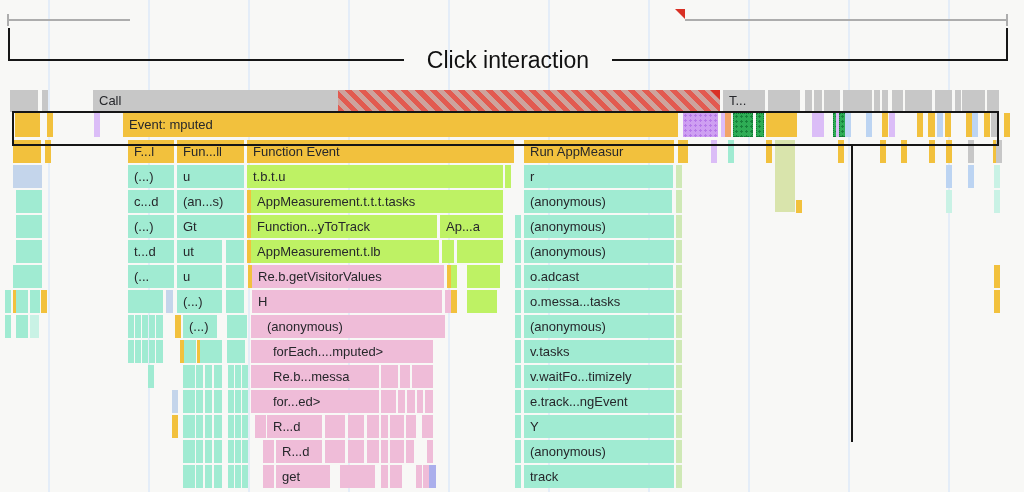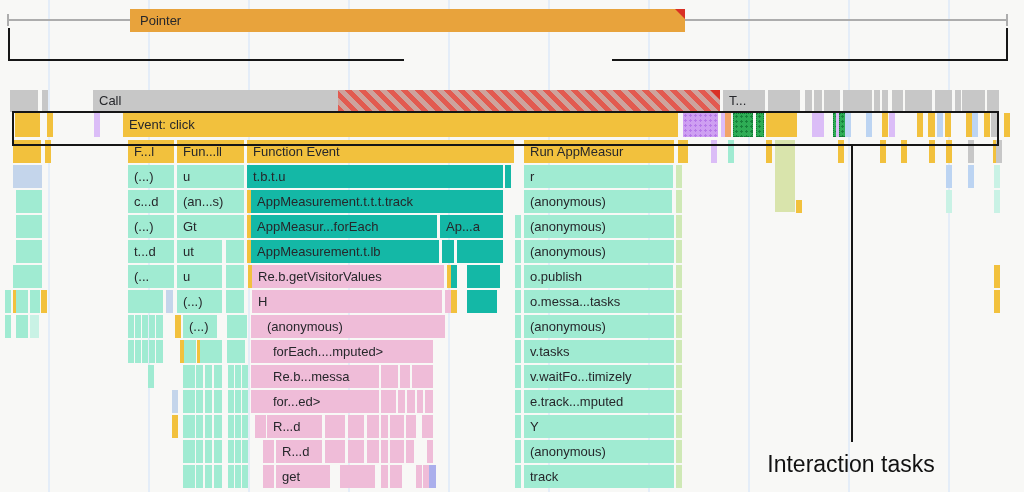--- a/index.html
+++ b/index.html
@@ -10,21 +10,21 @@
   }
   .gridline{position:absolute;top:0;bottom:0;width:2px;background:#E4EDF8;z-index:0;}
   .bar{
     position:absolute;box-sizing:border-box;overflow:hidden;white-space:nowrap;
     padding:0 0 0 6px;font-size:13px;color:#26272B;z-index:1;
   }
   .c-y{background:#F2C13D}
   .c-o{background:#E8A33C}
   .c-t{background:#A0EBD2}
   .c-tl{background:#C9F2E5}
-  .c-lv{background:#14b8a6}
+  .c-lv{background:#bef264}
   .c-pk{background:#EFBCD8}
   .c-pw{background:#ABAFEC}
   .c-blg{background:#C4D5EB}
   .c-lb{background:#BCD4F2}
   .c-g{background:#C7C7C7}
   .c-sg{background:#D9E4AC}
   .c-sgl{background:#CFE9B6}
   .c-pul{background:#DBBDF7}
   .c-or2{background:#F2A468}
   .c-pu{background-color:#CE9FF2;background-image:radial-gradient(#B678E8 1px,transparent 1.3px);background-size:5px 5px;}
@@ -54,26 +54,26 @@
       <div class="gridline" style="left: 648px;"></div>
       <div class="gridline" style="left: 748px;"></div>
       <div class="gridline" style="left: 848px;"></div>
       <div class="gridline" style="left: 948px;"></div>
     </div>
 
   <div class="whisker" style="left:8px;top:19px;width:122px;height:2px;"></div>
   <div class="whisker" style="left:685px;top:19px;width:322px;height:2px;"></div>
   <div class="whisker" style="left:7px;top:14px;width:2px;height:12px;"></div>
   <div class="whisker" style="left:1006px;top:14px;width:2px;height:12px;"></div>
-  <div id="pointer-bar" class="c-o">Pointer</div>
 
   <div class="annline" style="left:8px;top:28px;width:2px;height:33px;"></div>
   <div class="annline" style="left:8px;top:59px;width:396px;height:2px;"></div>
   <div class="annline" style="left:612px;top:59px;width:396px;height:2px;"></div>
   <div class="annline" style="left:1006px;top:28px;width:2px;height:33px;"></div>
+  <div class="annlabel" style="left:404px;top:47px;width:208px;">Click interaction</div>
 
   <div id="flame">
       <div class="bar c-g" style="left: 10px; top: 90px; width: 28px; height: 22px; line-height: 22px;"></div>
       <div class="bar c-g" style="left: 42px; top: 90px; width: 4px; height: 22px; line-height: 22px;"></div>
       <div class="bar c-g" style="left: 93px; top: 90px; width: 245px; height: 22px; line-height: 22px;">Call</div>
       <div class="bar c-hatch" style="left: 338px; top: 90px; width: 382px; height: 22px; line-height: 22px;"></div>
       <div class="bar c-g" style="left: 723px; top: 90px; width: 42px; height: 22px; line-height: 22px;">T...</div>
       <div class="bar c-g" style="left: 768px; top: 90px; width: 32px; height: 22px; line-height: 22px;"></div>
       <div class="bar c-g" style="left: 805px; top: 90px; width: 7px; height: 22px; line-height: 22px;"></div>
       <div class="bar c-g" style="left: 814px; top: 90px; width: 8px; height: 22px; line-height: 22px;"></div>
@@ -84,21 +84,21 @@
       <div class="bar c-g" style="left: 892px; top: 90px; width: 11px; height: 22px; line-height: 22px;"></div>
       <div class="bar c-g" style="left: 905px; top: 90px; width: 27px; height: 22px; line-height: 22px;"></div>
       <div class="bar c-g" style="left: 935px; top: 90px; width: 17px; height: 22px; line-height: 22px;"></div>
       <div class="bar c-g" style="left: 955px; top: 90px; width: 5px; height: 22px; line-height: 22px;"></div>
       <div class="bar c-g" style="left: 962px; top: 90px; width: 23px; height: 22px; line-height: 22px;"></div>
       <div class="bar c-g" style="left: 987px; top: 90px; width: 4px; height: 22px; line-height: 22px;"></div>
       <div class="bar c-g" style="left: 993px; top: 90px; width: 4px; height: 22px; line-height: 22px;"></div>
       <div class="bar c-y" style="left: 15px; top: 113px; width: 25px; height: 24px; line-height: 24px;"></div>
       <div class="bar c-y" style="left: 47px; top: 113px; width: 2px; height: 24px; line-height: 24px;"></div>
       <div class="bar c-pul" style="left: 94px; top: 113px; width: 2px; height: 24px; line-height: 24px;"></div>
-      <div class="bar c-y" style="left: 123px; top: 113px; width: 555px; height: 24px; line-height: 24px;">Event: click</div>
+      <div class="bar c-y" style="left: 123px; top: 113px; width: 555px; height: 24px; line-height: 24px;">Event: mputed</div>
       <div class="bar c-pu" style="left: 683px; top: 113px; width: 35px; height: 24px; line-height: 24px;"></div>
       <div class="bar c-pul" style="left: 721px; top: 113px; width: 2px; height: 24px; line-height: 24px;"></div>
       <div class="bar c-or2" style="left: 725px; top: 113px; width: 2px; height: 24px; line-height: 24px;"></div>
       <div class="bar c-gr" style="left: 733px; top: 113px; width: 20px; height: 24px; line-height: 24px;"></div>
       <div class="bar c-gr" style="left: 756px; top: 113px; width: 7px; height: 24px; line-height: 24px;"></div>
       <div class="bar c-y" style="left: 766px; top: 113px; width: 31px; height: 24px; line-height: 24px;"></div>
       <div class="bar c-pul" style="left: 812px; top: 113px; width: 2px; height: 24px; line-height: 24px;"></div>
       <div class="bar c-pul" style="left: 815px; top: 113px; width: 2px; height: 24px; line-height: 24px;"></div>
       <div class="bar c-pul" style="left: 818px; top: 113px; width: 2px; height: 24px; line-height: 24px;"></div>
       <div class="bar c-gr" style="left: 833px; top: 113px; width: 3px; height: 24px; line-height: 24px;"></div>
@@ -143,30 +143,30 @@
       <div class="bar c-lv" style="left: 505px; top: 165px; width: 5px; height: 23px; line-height: 23px;"></div>
       <div class="bar c-t" style="left: 524px; top: 165px; width: 149px; height: 23px; line-height: 23px;">r</div>
       <div class="bar c-sgl" style="left: 676px; top: 165px; width: 3px; height: 23px; line-height: 23px;"></div>
       <div class="bar c-lb" style="left: 946px; top: 165px; width: 2px; height: 23px; line-height: 23px;"></div>
       <div class="bar c-lb" style="left: 968px; top: 165px; width: 2px; height: 23px; line-height: 23px;"></div>
       <div class="bar c-tl" style="left: 994px; top: 165px; width: 2px; height: 23px; line-height: 23px;"></div>
       <div class="bar c-t" style="left: 16px; top: 190px; width: 26px; height: 23px; line-height: 23px;"></div>
       <div class="bar c-t" style="left: 128px; top: 190px; width: 46px; height: 23px; line-height: 23px;">c...d</div>
       <div class="bar c-t" style="left: 177px; top: 190px; width: 67px; height: 23px; line-height: 23px;">(an...s)</div>
       <div class="bar c-y" style="left: 247px; top: 190px; width: 3px; height: 23px; line-height: 23px;"></div>
-      <div class="bar c-lv" style="left: 251px; top: 190px; width: 252px; height: 23px; line-height: 23px;">AppMeasurement.t.t.t.track</div>
+      <div class="bar c-lv" style="left: 251px; top: 190px; width: 252px; height: 23px; line-height: 23px;">AppMeasurement.t.t.t.tasks</div>
       <div class="bar c-t" style="left: 524px; top: 190px; width: 148px; height: 23px; line-height: 23px;">(anonymous)</div>
       <div class="bar c-sgl" style="left: 676px; top: 190px; width: 3px; height: 23px; line-height: 23px;"></div>
       <div class="bar c-tl" style="left: 946px; top: 190px; width: 2px; height: 23px; line-height: 23px;"></div>
       <div class="bar c-tl" style="left: 994px; top: 190px; width: 2px; height: 23px; line-height: 23px;"></div>
       <div class="bar c-t" style="left: 16px; top: 215px; width: 26px; height: 23px; line-height: 23px;"></div>
       <div class="bar c-t" style="left: 128px; top: 215px; width: 46px; height: 23px; line-height: 23px;">(...)</div>
       <div class="bar c-t" style="left: 177px; top: 215px; width: 67px; height: 23px; line-height: 23px;">Gt</div>
       <div class="bar c-y" style="left: 247px; top: 215px; width: 3px; height: 23px; line-height: 23px;"></div>
-      <div class="bar c-lv" style="left: 251px; top: 215px; width: 186px; height: 23px; line-height: 23px;">AppMeasur...forEach</div>
+      <div class="bar c-lv" style="left: 251px; top: 215px; width: 186px; height: 23px; line-height: 23px;">Function...yToTrack</div>
       <div class="bar c-lv" style="left: 440px; top: 215px; width: 63px; height: 23px; line-height: 23px;">Ap...a</div>
       <div class="bar c-t" style="left: 515px; top: 215px; width: 4px; height: 23px; line-height: 23px;"></div>
       <div class="bar c-t" style="left: 524px; top: 215px; width: 150px; height: 23px; line-height: 23px;">(anonymous)</div>
       <div class="bar c-sgl" style="left: 676px; top: 215px; width: 3px; height: 23px; line-height: 23px;"></div>
       <div class="bar c-t" style="left: 16px; top: 240px; width: 26px; height: 23px; line-height: 23px;"></div>
       <div class="bar c-t" style="left: 128px; top: 240px; width: 46px; height: 23px; line-height: 23px;">t...d</div>
       <div class="bar c-t" style="left: 177px; top: 240px; width: 45px; height: 23px; line-height: 23px;">ut</div>
       <div class="bar c-t" style="left: 226px; top: 240px; width: 18px; height: 23px; line-height: 23px;"></div>
       <div class="bar c-y" style="left: 247px; top: 240px; width: 3px; height: 23px; line-height: 23px;"></div>
       <div class="bar c-lv" style="left: 251px; top: 240px; width: 188px; height: 23px; line-height: 23px;">AppMeasurement.t.lb</div>
@@ -179,21 +179,21 @@
       <div class="bar c-t" style="left: 13px; top: 265px; width: 29px; height: 23px; line-height: 23px;"></div>
       <div class="bar c-t" style="left: 128px; top: 265px; width: 46px; height: 23px; line-height: 23px;">(...</div>
       <div class="bar c-t" style="left: 177px; top: 265px; width: 45px; height: 23px; line-height: 23px;">u</div>
       <div class="bar c-t" style="left: 226px; top: 265px; width: 18px; height: 23px; line-height: 23px;"></div>
       <div class="bar c-y" style="left: 248px; top: 265px; width: 3px; height: 23px; line-height: 23px;"></div>
       <div class="bar c-pk" style="left: 252px; top: 265px; width: 192px; height: 23px; line-height: 23px;">Re.b.getVisitorValues</div>
       <div class="bar c-y" style="left: 447px; top: 265px; width: 2px; height: 23px; line-height: 23px;"></div>
       <div class="bar c-lv" style="left: 451px; top: 265px; width: 6px; height: 23px; line-height: 23px;"></div>
       <div class="bar c-lv" style="left: 467px; top: 265px; width: 33px; height: 23px; line-height: 23px;"></div>
       <div class="bar c-t" style="left: 515px; top: 265px; width: 4px; height: 23px; line-height: 23px;"></div>
-      <div class="bar c-t" style="left: 524px; top: 265px; width: 149px; height: 23px; line-height: 23px;">o.publish</div>
+      <div class="bar c-t" style="left: 524px; top: 265px; width: 149px; height: 23px; line-height: 23px;">o.adcast</div>
       <div class="bar c-sgl" style="left: 676px; top: 265px; width: 3px; height: 23px; line-height: 23px;"></div>
       <div class="bar c-y" style="left: 994px; top: 265px; width: 2px; height: 23px; line-height: 23px;"></div>
       <div class="bar c-t" style="left: 5px; top: 290px; width: 5px; height: 23px; line-height: 23px;"></div>
       <div class="bar c-y" style="left: 13px; top: 290px; width: 2px; height: 23px; line-height: 23px;"></div>
       <div class="bar c-t" style="left: 16px; top: 290px; width: 12px; height: 23px; line-height: 23px;"></div>
       <div class="bar c-t" style="left: 30px; top: 290px; width: 10px; height: 23px; line-height: 23px;"></div>
       <div class="bar c-y" style="left: 41px; top: 290px; width: 2px; height: 23px; line-height: 23px;"></div>
       <div class="bar c-t" style="left: 128px; top: 290px; width: 35px; height: 23px; line-height: 23px;"></div>
       <div class="bar c-blg" style="left: 166px; top: 290px; width: 7px; height: 23px; line-height: 23px;"></div>
       <div class="bar c-t" style="left: 177px; top: 290px; width: 45px; height: 23px; line-height: 23px;">(...)</div>
@@ -272,21 +272,21 @@
       <div class="bar c-pk" style="left: 251px; top: 390px; width: 3px; height: 23px; line-height: 23px;"></div>
       <div class="bar c-pk" style="left: 256px; top: 390px; width: 3px; height: 23px; line-height: 23px;"></div>
       <div class="bar c-pk" style="left: 261px; top: 390px; width: 3px; height: 23px; line-height: 23px;"></div>
       <div class="bar c-pk" style="left: 267px; top: 390px; width: 112px; height: 23px; line-height: 23px;">for...ed&gt;</div>
       <div class="bar c-pk" style="left: 381px; top: 390px; width: 15px; height: 23px; line-height: 23px;"></div>
       <div class="bar c-pk" style="left: 398px; top: 390px; width: 7px; height: 23px; line-height: 23px;"></div>
       <div class="bar c-pk" style="left: 407px; top: 390px; width: 8px; height: 23px; line-height: 23px;"></div>
       <div class="bar c-pk" style="left: 417px; top: 390px; width: 6px; height: 23px; line-height: 23px;"></div>
       <div class="bar c-pk" style="left: 425px; top: 390px; width: 8px; height: 23px; line-height: 23px;"></div>
       <div class="bar c-t" style="left: 515px; top: 390px; width: 4px; height: 23px; line-height: 23px;"></div>
-      <div class="bar c-t" style="left: 524px; top: 390px; width: 150px; height: 23px; line-height: 23px;">e.track...mputed</div>
+      <div class="bar c-t" style="left: 524px; top: 390px; width: 150px; height: 23px; line-height: 23px;">e.track...ngEvent</div>
       <div class="bar c-sgl" style="left: 676px; top: 390px; width: 3px; height: 23px; line-height: 23px;"></div>
       <div class="bar c-y" style="left: 172px; top: 415px; width: 2px; height: 23px; line-height: 23px;"></div>
       <div class="bar c-t" style="left: 183px; top: 415px; width: 4px; height: 23px; line-height: 23px;"></div>
       <div class="bar c-t" style="left: 189px; top: 415px; width: 5px; height: 23px; line-height: 23px;"></div>
       <div class="bar c-t" style="left: 196px; top: 415px; width: 7px; height: 23px; line-height: 23px;"></div>
       <div class="bar c-t" style="left: 205px; top: 415px; width: 7px; height: 23px; line-height: 23px;"></div>
       <div class="bar c-t" style="left: 214px; top: 415px; width: 8px; height: 23px; line-height: 23px;"></div>
       <div class="bar c-t" style="left: 228px; top: 415px; width: 5px; height: 23px; line-height: 23px;"></div>
       <div class="bar c-t" style="left: 235px; top: 415px; width: 6px; height: 23px; line-height: 23px;"></div>
       <div class="bar c-t" style="left: 242px; top: 415px; width: 4px; height: 23px; line-height: 23px;"></div>
@@ -346,15 +346,14 @@
       <div class="bar c-sgl" style="left: 676px; top: 465px; width: 3px; height: 23px; line-height: 23px;"></div>
       <div class="bar c-sg" style="left: 775px; top: 140px; width: 20px; height: 72px; line-height: 72px;"></div>
       <div class="bar c-y" style="left: 796px; top: 200px; width: 2px; height: 13px; line-height: 13px;"></div>
       <div class="tri" style="left: 675px; top: 9px;"></div>
       <div class="tri" style="left: 710px; top: 90px;"></div>
     </div>
 
   <div id="event-box"></div>
 
   <div class="annline" style="left:851px;top:146px;width:2px;height:296px;"></div>
-  <div class="annlabel" style="left:748px;top:451px;width:206px;">Interaction tasks</div>
 
 </div>
 
 </body></html>

